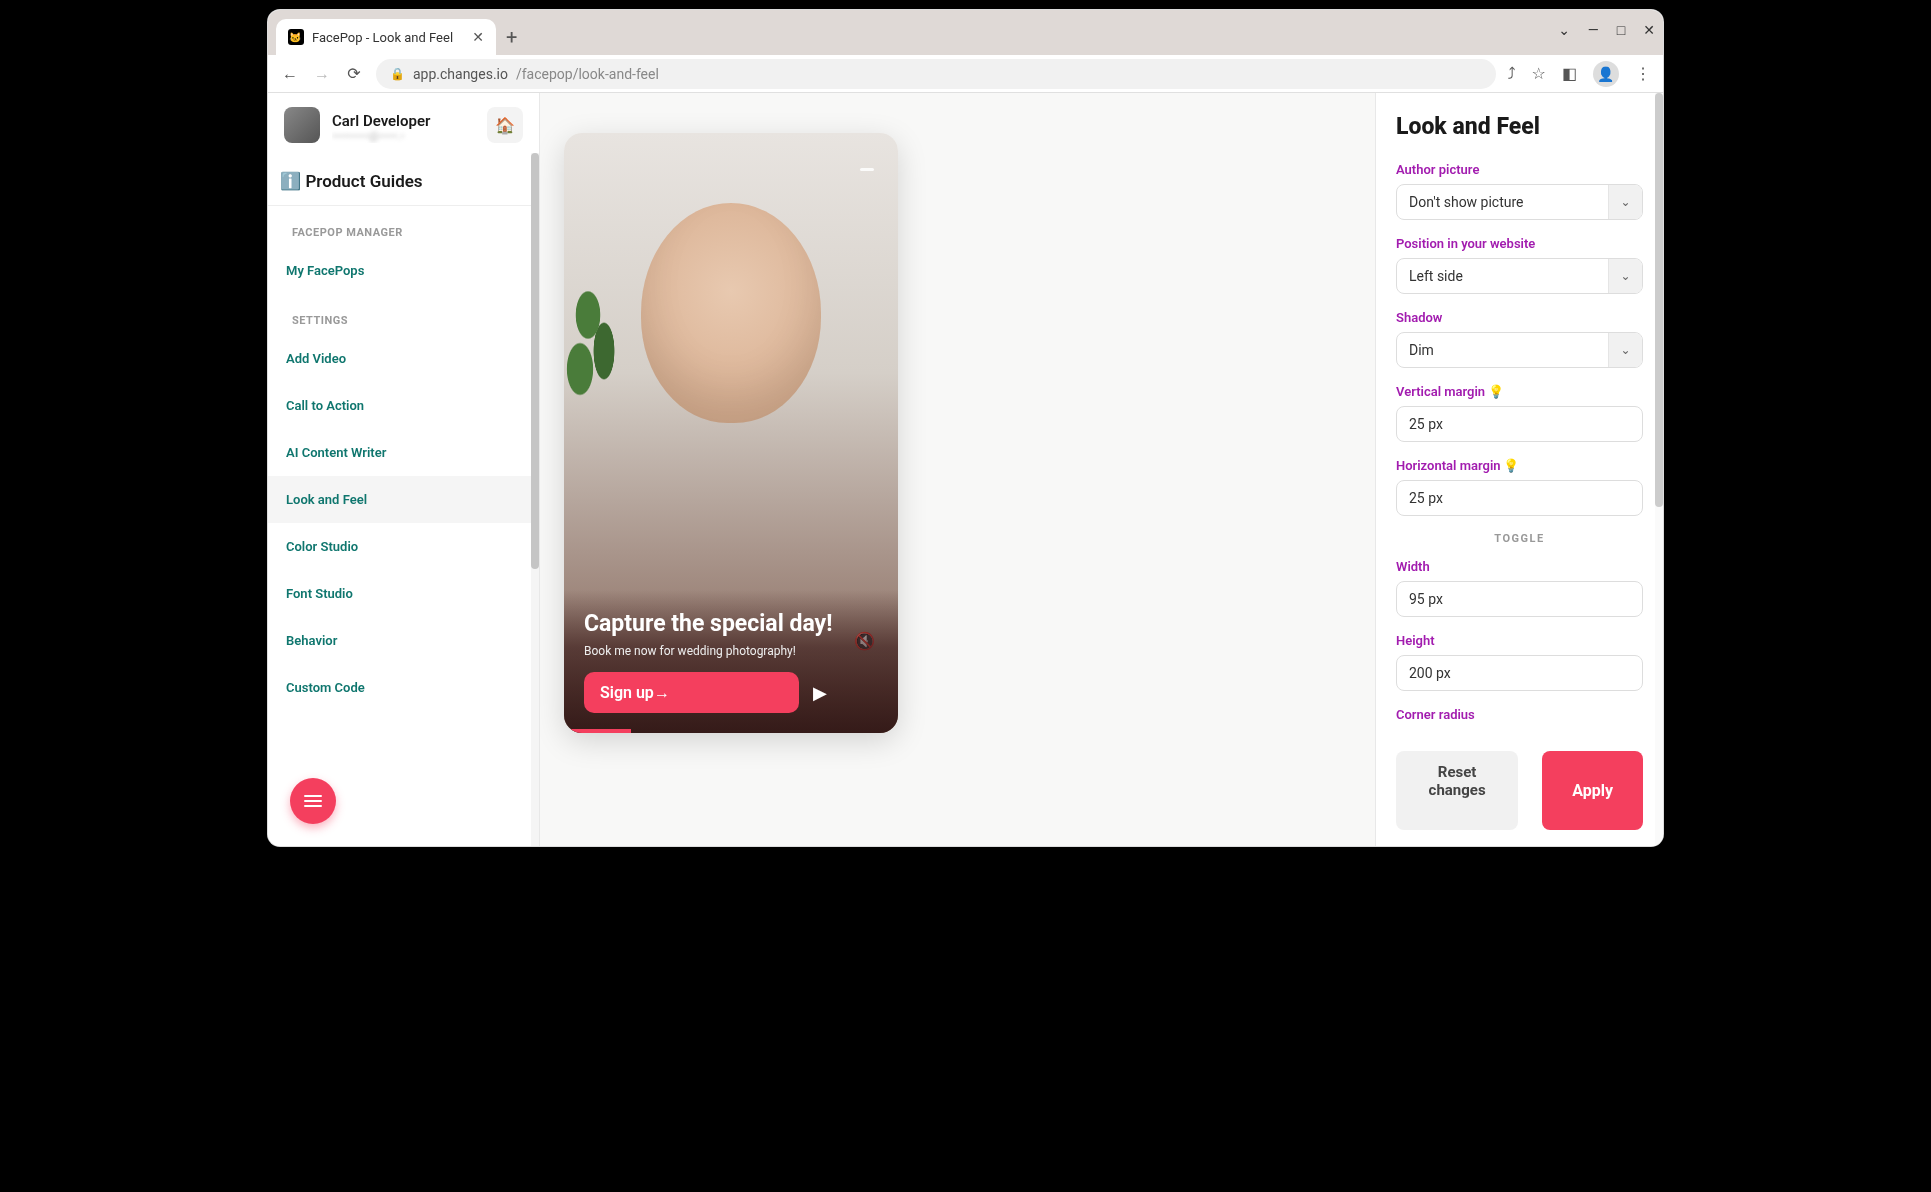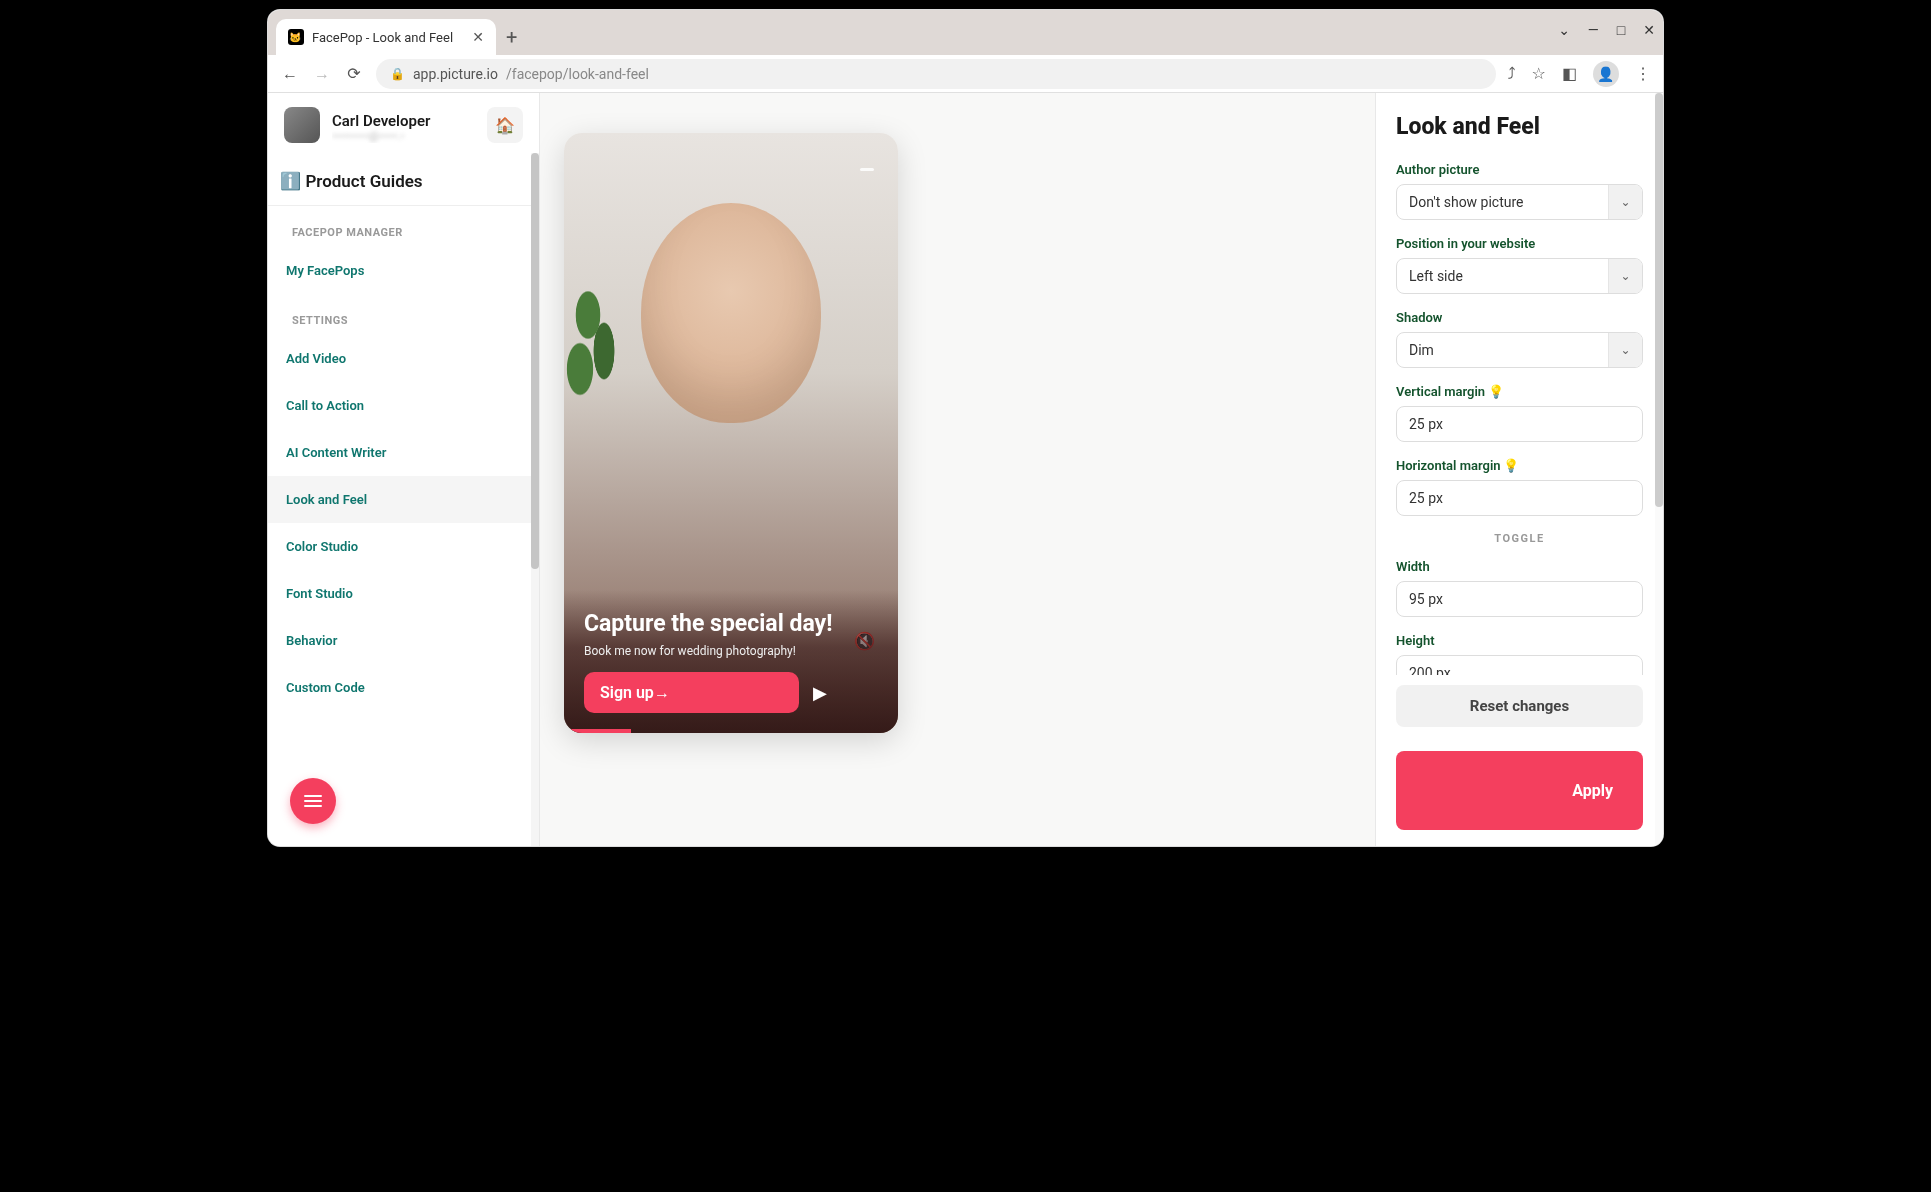--- a/index.html
+++ b/index.html
@@ -52,28 +52,28 @@
 .signup-btn{flex:0 0 215px;background:#f43f5e;color:#fff;border-radius:10px;padding:11px 16px;font-size:16px;font-weight:600;display:flex;align-items:center;justify-content:flex-start;cursor:pointer}
 .play-icon{color:#fff;font-size:18px;cursor:pointer}
 .mute-icon{position:absolute;right:22px;bottom:82px;color:#fff;font-size:17px;cursor:pointer}
 .progress{position:absolute;bottom:0;left:0;height:4px;width:20%;background:#f43f5e}
 .panel{width:288px;background:#fff;border-left:1px solid #e8e8e8;display:flex;flex-direction:column;position:relative}
 .panel-scroll{position:absolute;right:0;top:0;width:8px;bottom:0;background:#fafafa}
 .panel-scroll-thumb{background:#ccc;width:100%;height:55%;border-radius:4px}
 .panel-body{flex:1;overflow-y:auto;padding:20px 20px 10px}
 .panel-title{font-size:23px;font-weight:800;color:#1a1a1a;margin-bottom:22px}
 .field{margin-bottom:16px}
-.field-label{font-size:13px;font-weight:600;color:#14532d;margin-bottom:7px;display:block}
+.field-label{font-size:13px;font-weight:600;color:#a21caf;margin-bottom:7px;display:block}
 .select,.input{width:100%;border:1px solid #ddd;border-radius:8px;font-size:14px;color:#333;background:#fff}
 .select{display:flex;align-items:center;justify-content:space-between;padding:0;overflow:hidden}
 .select-text{padding:9px 12px;flex:1}
 .select-chev{width:34px;align-self:stretch;background:#f1f1f1;display:flex;align-items:center;justify-content:center;border-left:1px solid #e5e5e5;color:#666;font-size:12px}
 .input{padding:9px 12px}
 .toggle-label{text-align:center;font-size:11px;font-weight:700;letter-spacing:1.5px;color:#999;margin:10px 0 14px}
-.panel-footer{padding:10px 20px 16px;display:flex;flex-direction:column;gap:24px}
+.panel-footer{padding:10px 20px 16px;display:flex;flex-direction:row;gap:24px}
 .btn-reset{background:#f1f1f1;color:#444;font-weight:700;text-align:center;padding:12px;border-radius:8px;cursor:pointer;font-size:15px}
 .btn-apply{background:#f43f5e;color:#fff;font-weight:700;text-align:right;padding:30px;border-radius:8px;cursor:pointer;font-size:16px}
 </style>
 </head>
 <body>
 
 <div class="window">
   <div class="titlebar">
     <div class="tab">
       <div class="tab-favicon">🐱</div>
@@ -88,21 +88,21 @@
       <span>✕</span>
     </div>
   </div>
 
   <div class="addrbar">
     <span class="nav-btn">←</span>
     <span class="nav-btn disabled">→</span>
     <span class="nav-btn">⟳</span>
     <div class="url-box">
       <span class="lock">🔒</span>
-      <span>app.picture.io</span>
+      <span>app.changes.io</span>
         <span class="url-path">/facepop/look-and-feel</span>
     </div>
     <div class="addr-actions">
       <span>⤴</span>
       <span>☆</span>
       <span>◧</span>
       <span class="avatar-btn">👤</span>
       <span>⋮</span>
     </div>
   </div>

